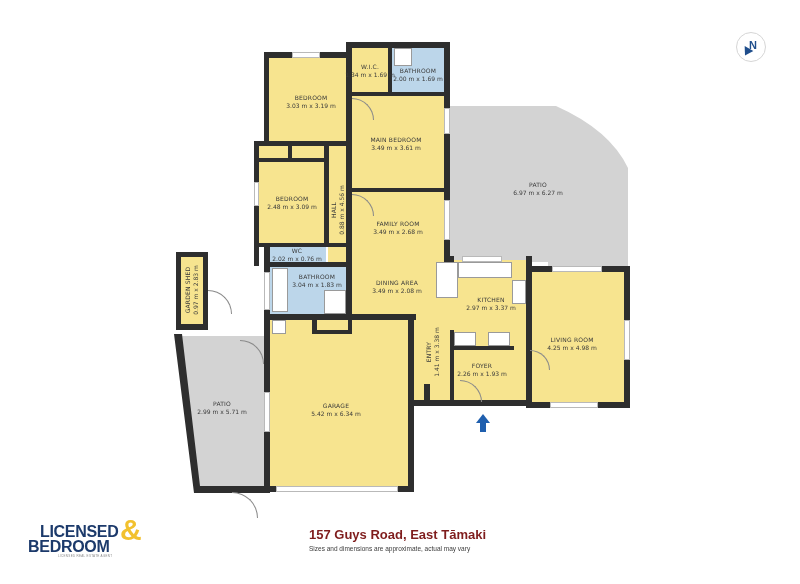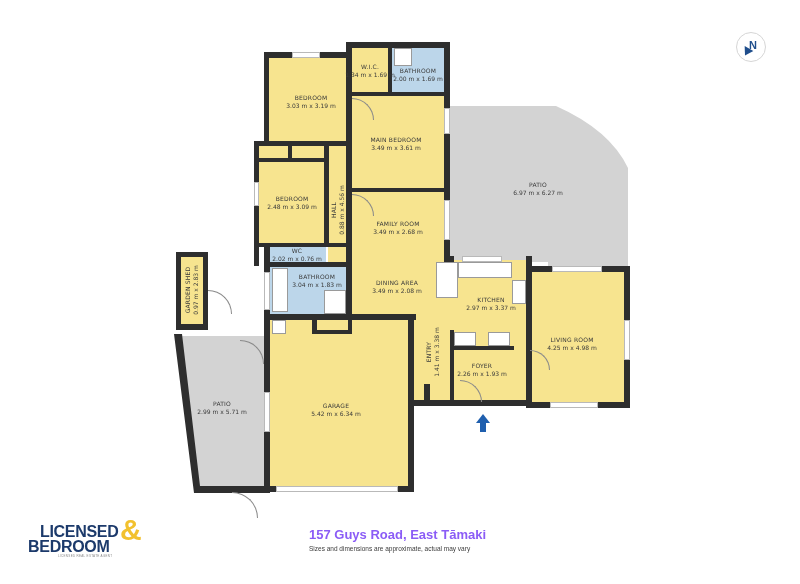--- a/index.html
+++ b/index.html
@@ -8,21 +8,21 @@
   .room { position:absolute; background:#f7e48f; }
   .room.wet { background:#bcd6ea; }
   .wall { position:absolute; background:#2e2e2e; }
   .win { position:absolute; background:#ffffff; border:1px solid #b9b9b9; box-sizing:border-box; }
   .fix { position:absolute; background:#ffffff; border:1px solid #9a9a9a; box-sizing:border-box; }
   .label { position:absolute; text-align:center; color:#3a3a3a; font-size:6px; line-height:8px; white-space:nowrap; transform:translate(-50%,-50%); }
   .label .nm { display:block; letter-spacing:0.2px; }
   .label .dim { display:block; }
   .label.rot { transform:translate(-50%,-50%) rotate(-90deg); }
   .door { position:absolute; border:1px solid #8a8a8a; border-radius:0 100% 0 0; box-sizing:border-box; border-left:none; border-bottom:none; }
-  .footer-title { position:absolute; left:309px; top:527px; font-size:13px; font-weight:bold; color:#8b5cf6; font-family:"Liberation Sans", sans-serif; }
+  .footer-title { position:absolute; left:309px; top:527px; font-size:13px; font-weight:bold; color:#7f1d1d; font-family:"Liberation Sans", sans-serif; }
   .footer-sub { position:absolute; left:309px; top:545px; font-size:6.5px; color:#3b3b3b; font-family:"Liberation Sans", sans-serif; }
   .logo { position:absolute; left:28px; top:524px; font-family:"Liberation Sans", sans-serif; color:#1c3a6b; font-weight:bold; line-height:15px; font-size:16px; letter-spacing:-0.3px; }
   .logo .amp { position:absolute; left:92px; top:-2px; font-size:30px; color:#f2c12e; font-weight:bold; }
   .logo .tag { display:block; font-size:3px; line-height:5px; color:#8a8a8a; font-weight:normal; padding-left:30px; letter-spacing:0.3px; }
   .compass { position:absolute; left:736px; top:32px; width:30px; height:30px; border:1px solid #d6d6d6; border-radius:50%; box-sizing:border-box; }
   .compass .z { position:absolute; left:12px; top:6px; font-size:11px; font-weight:bold; color:#1f4e8c; font-family:"Liberation Sans", sans-serif; }
   .compass .tri { position:absolute; left:5px; top:15px; width:0; height:0; border-left:5px solid transparent; border-right:5px solid transparent; border-top:8px solid #1f4e8c; transform:rotate(30deg); }
   .entry-arrow { position:absolute; left:476px; top:414px; width:14px; height:18px; }
   .entry-arrow .head { position:absolute; left:0; top:0; width:0; height:0; border-left:7px solid transparent; border-right:7px solid transparent; border-bottom:9px solid #1f5fae; }
   .entry-arrow .shaft { position:absolute; left:4px; top:8px; width:6px; height:10px; background:#1f5fae; }

